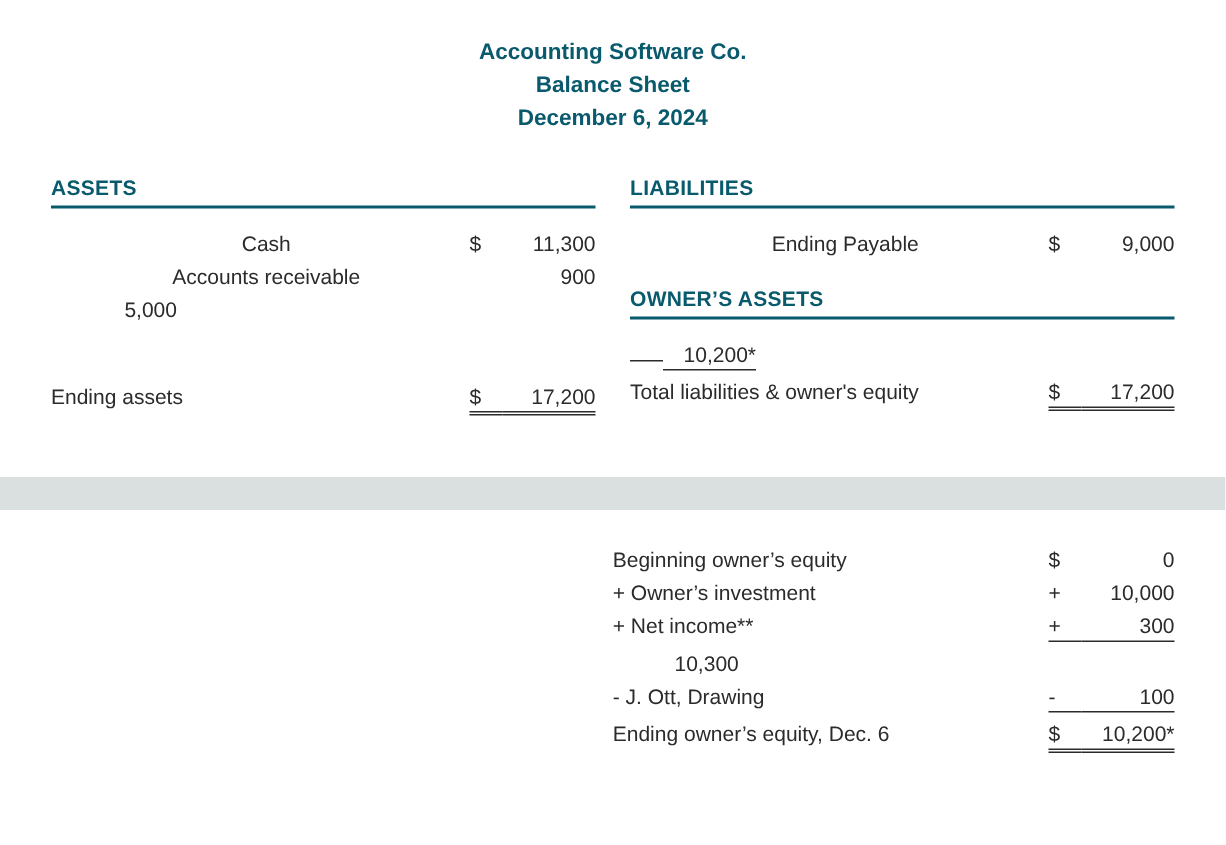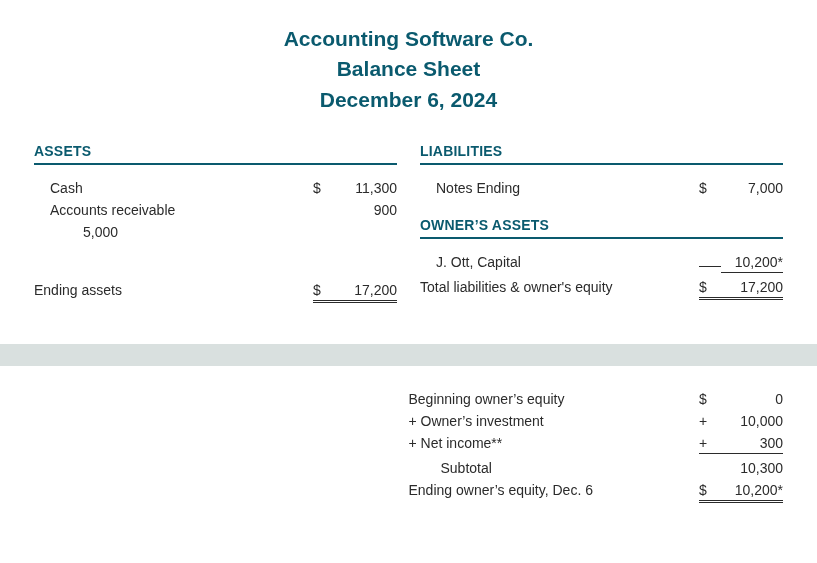--- a/index.html
+++ b/index.html
@@ -14,21 +14,21 @@
   .sheet {
     padding: 24px 34px 10px 34px;
   }
   .header {
     text-align: center;
     margin-bottom: 28px;
   }
   .header div {
     color: #0a5a6e;
     font-weight: 700;
-    font-size: 21px;
+    font-size: 15px;
     line-height: 1.45;
   }
   .cols {
     display: flex;
     gap: 23px;
   }
   .col {
     flex: 1;
     min-width: 0;
   }
@@ -43,21 +43,21 @@
   }
   .row {
     display: flex;
     align-items: baseline;
     padding: 3px 0;
   }
   .label {
     flex: 1;
     padding-right: 8px;
   }
-  .indent { padding-left: 16px; }
+  .indent { padding-left: 16px; text-align: center; }
   .indent2 { padding-left: 32px; }
   .sym {
     width: 22px;
     text-align: left;
   }
   .amt {
     width: 62px;
     text-align: right;
     font-variant-numeric: tabular-nums;
   }
@@ -122,31 +122,30 @@
         <div class="label">Ending assets</div>
         <div class="sym">$</div>
         <div class="amt">17,200</div>
       </div>
     </div>
 
     <div class="col">
       <div class="section-title">LIABILITIES</div>
 
       <div class="row">
-        <div class="label indent">Notes Ending</div>
+        <div class="label indent">Ending Payable</div>
         <div class="sym">$</div>
-        <div class="amt">7,000</div>
+        <div class="amt">9,000</div>
       </div>
 
       <div style="height:18px"></div>
 
       <div class="section-title">OWNER’S ASSETS</div>
 
       <div class="row underline-single">
-        <div class="label indent">J. Ott, Capital</div>
         <div class="sym"></div>
         <div class="amt">10,200*</div>
       </div>
 
       <div class="row underline-double">
         <div class="label">Total liabilities &amp; owner's equity</div>
         <div class="sym">$</div>
         <div class="amt">17,200</div>
       </div>
     </div>
@@ -167,23 +166,27 @@
       <div class="label">+ Owner’s investment</div>
       <div class="sym">+</div>
       <div class="amt">10,000</div>
     </div>
     <div class="row underline-single">
       <div class="label">+ Net income**</div>
       <div class="sym">+</div>
       <div class="amt">300</div>
     </div>
     <div class="row">
-      <div class="label indent2">Subtotal</div>
       <div class="sym"></div>
       <div class="amt">10,300</div>
+    </div>
+    <div class="row underline-single">
+      <div class="label">- J. Ott, Drawing</div>
+      <div class="sym">-</div>
+      <div class="amt">100</div>
     </div>
     <div class="row underline-double">
       <div class="label">Ending owner’s equity, Dec. 6</div>
       <div class="sym">$</div>
       <div class="amt">10,200*</div>
     </div>
   </div>
 </div>
 
 </body></html>

